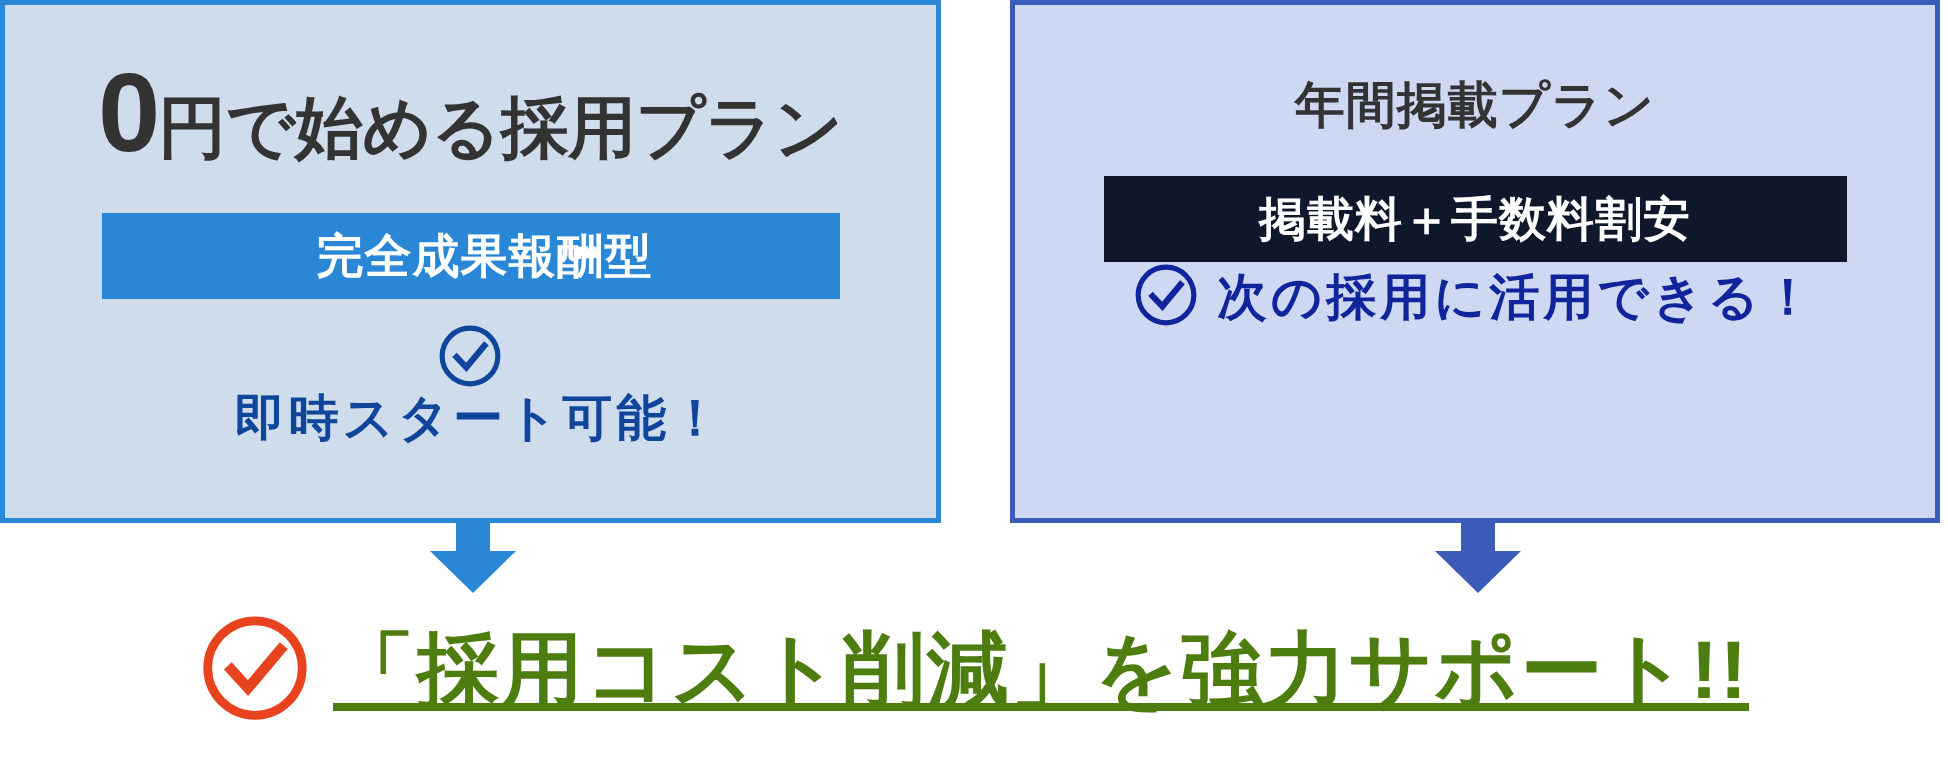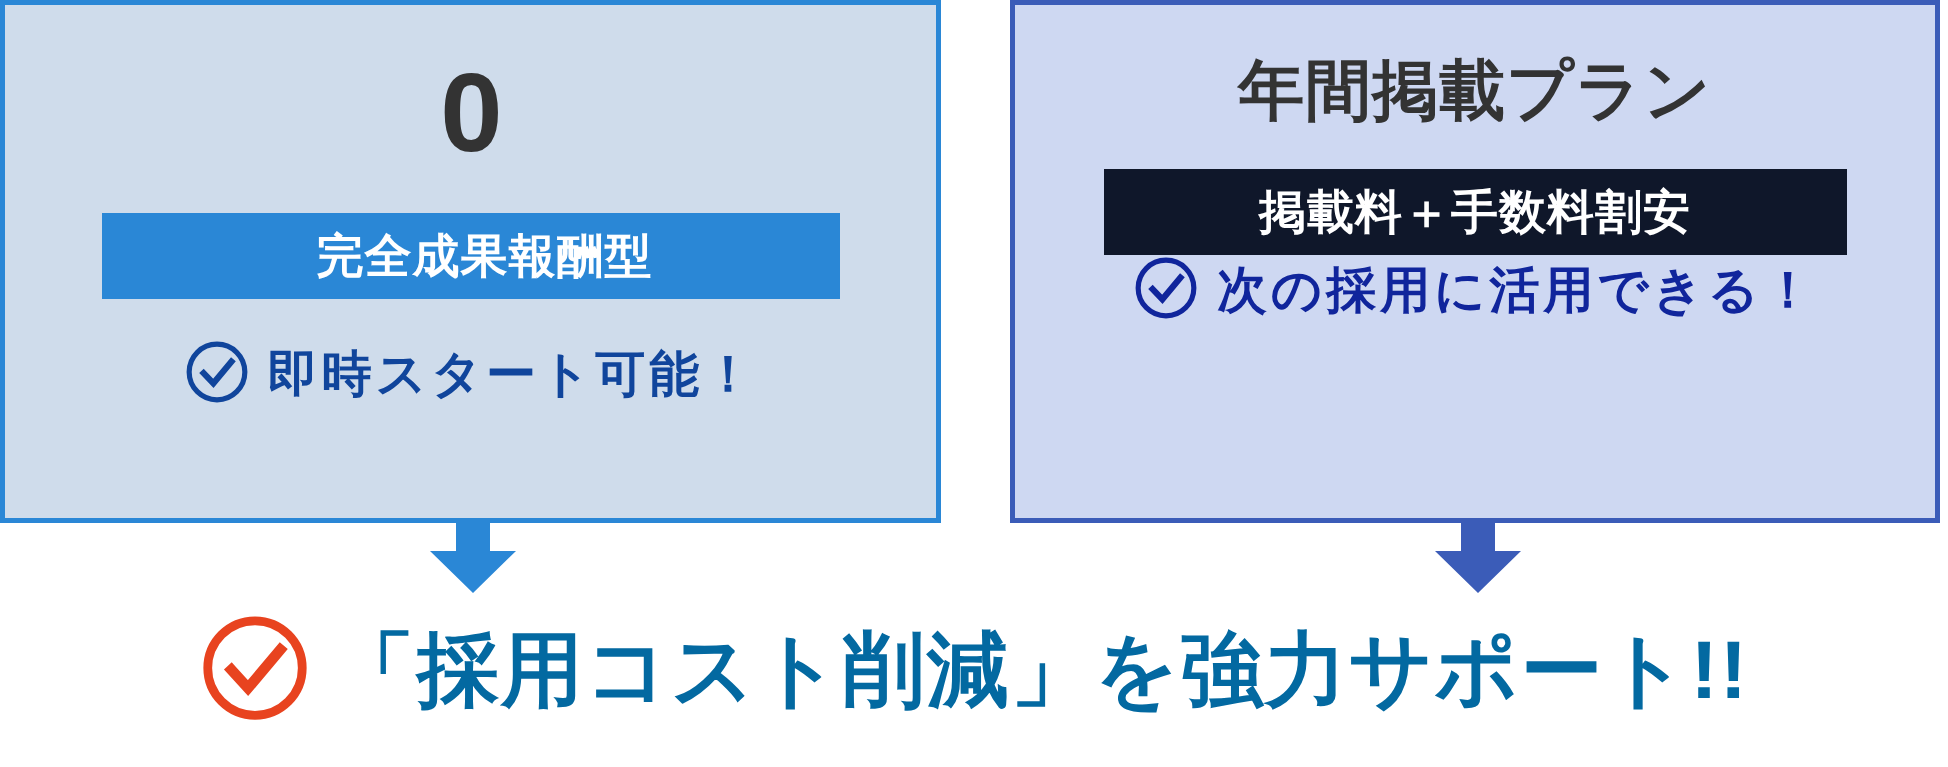--- a/index.html
+++ b/index.html
@@ -30,21 +30,21 @@
     font-weight:bold;
     letter-spacing:-0.5px;
     white-space:nowrap;
     line-height:1;
     display:flex;
     align-items:baseline;
     justify-content:center;
   }
   .card.left .card-title{ margin-top:52px; font-size:68px; }
   .card.left .card-title .big{ font-size:112px; font-weight:bold; letter-spacing:-2px; }
-  .card.right .card-title{ margin-top:52px; font-size:66px; letter-spacing:1px;}
+  .card.right .card-title{ margin-top:75px; font-size:50px; letter-spacing:1px;}
 
   .badge{
     box-sizing:border-box;
     height:86px;
     display:flex;
     align-items:center;
     justify-content:center;
     color:#ffffff;
     font-weight:bold;
     font-size:47px;
@@ -54,21 +54,21 @@
   .card.left  .badge{ background:#2a87d6; width:738px; margin-top:44px;padding-left:28px; }
   .card.right .badge{ background:#0f172a; width:743px; margin-top:46px; }
 
   .feature{
     display:flex;
     align-items:center;
     justify-content:center;
     white-space:nowrap;
     font-weight:bold;
   }
-  .card.left  .feature{ margin-top:40px; }
+  .card.left  .feature{ margin-top:24px;flex-direction:column; }
   .card.right .feature{ }
 
   .feature .check{ flex:0 0 auto; display:block; }
   .feature .ftext{
     font-size:50px;
     letter-spacing:4px;
     line-height:1;
   }
   .card.left  .feature .ftext{ color:#10459c; margin-left:18px; }
   .card.right .feature .ftext{ color:#10259c; margin-left:18px; }
@@ -87,36 +87,38 @@
     left:0;
     top:612px;
     width:1948px;
     display:flex;
     align-items:center;
     justify-content:center;
   }
   .banner .bcheck{ flex:0 0 auto; display:block; }
   .banner .btext{
     margin-left:22px;
-    color:#0369a1;
+    color:#4d7c0f;
     font-weight:bold;
     font-size:82px;
     letter-spacing:2px;
     line-height:1;
     white-space:nowrap;
+    text-decoration:underline;
   }
 </style>
 </head>
 <body>
 
 <div class="stage">
 
   <div class="card left">
     <div class="card-title">
       <span class="big">0</span>
+        <span>円で始める採用プラン</span>
     </div>
 
     <div class="badge">
       <span>完全成果報酬型</span>
     </div>
 
     <div class="feature">
       <span class="check">
         <svg width="66" height="66" viewBox="0 0 64 64" aria-hidden="true">
           <circle cx="32" cy="32" r="27" fill="none" stroke="#10459c" stroke-width="5"></circle>

